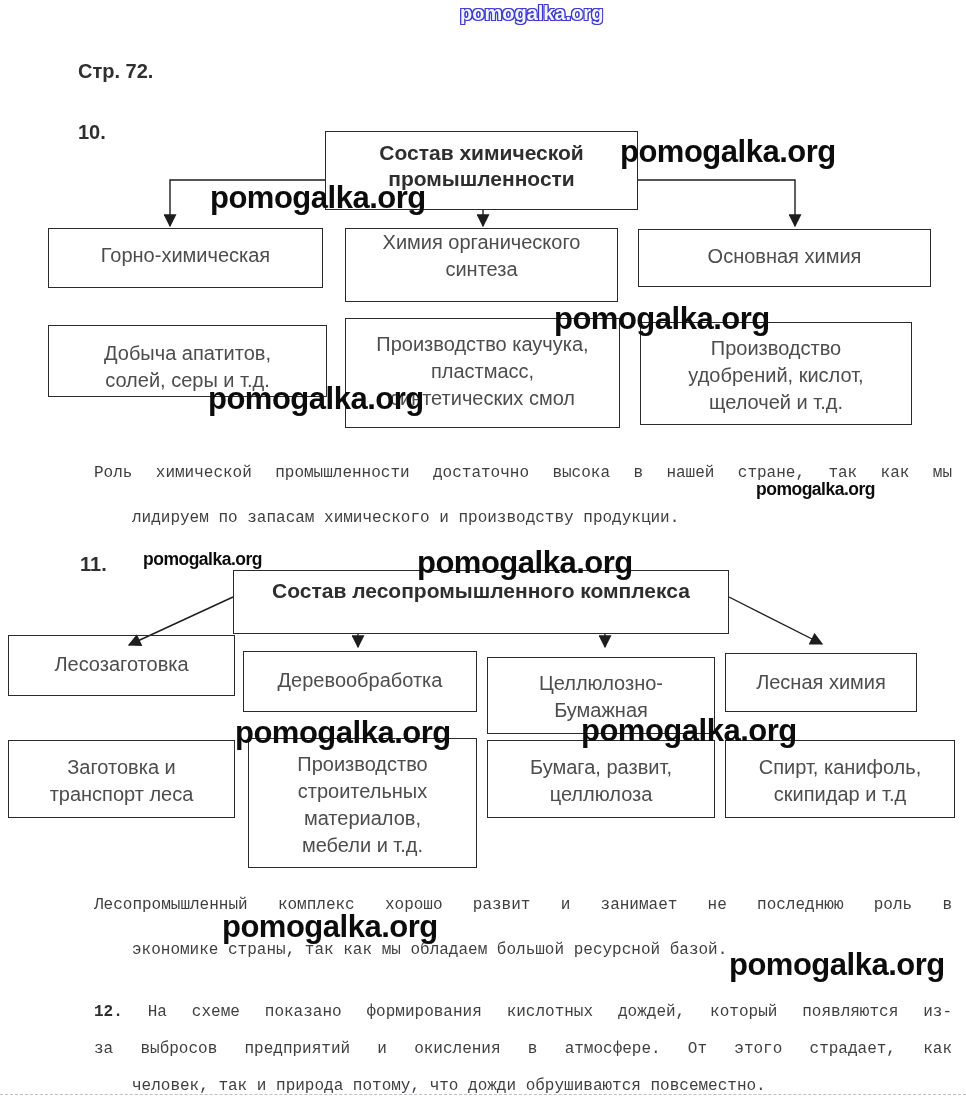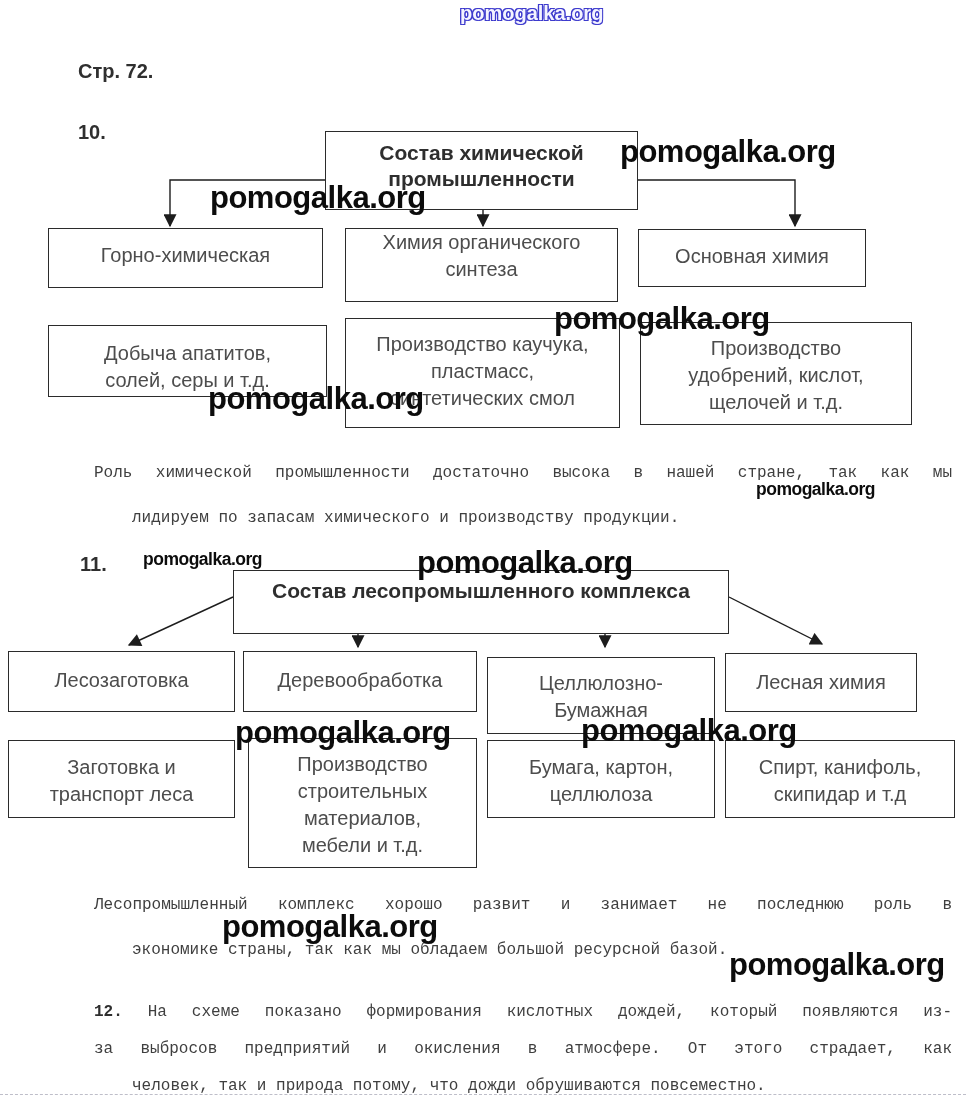--- a/index.html
+++ b/index.html
@@ -74,62 +74,62 @@
   <div class="box" style="left:325px;top:131px;width:313px;height:79px;padding-top:8px">
     <span class="t ttl" style="max-width:240px;line-height:26px">Состав химической промышленности</span>
   </div>
 
   <div class="box" style="left:48px;top:228px;width:275px;height:60px;padding-top:13px">
     <span class="t">Горно-химическая</span>
   </div>
   <div class="box" style="left:345px;top:228px;width:273px;height:74px;">
     <span class="t" style="max-width:230px">Химия органического синтеза</span>
   </div>
-  <div class="box" style="left:638px;top:229px;width:228px;height:58px;padding-top:13px">
+  <div class="box" style="left:638px;top:229px;width:293px;height:58px;padding-top:13px">
     <span class="t">Основная химия</span>
   </div>
 
   <div class="box" style="left:48px;top:325px;width:279px;height:72px;padding-top:14px">
     <span class="t" style="max-width:195px">Добыча апатитов, солей, серы и т.д.</span>
   </div>
   <div class="box" style="left:345px;top:318px;width:275px;height:110px;padding-top:12px">
     <span class="t" style="max-width:240px">Производство каучука, пластмасс, синтетических смол</span>
   </div>
   <div class="box" style="left:640px;top:322px;width:272px;height:103px;padding-top:12px">
     <span class="t" style="max-width:210px">Производство удобрений, кислот, щелочей и т.д.</span>
   </div>
 
   <div class="pline jl" style="top:461px">Роль химической промышленности достаточно высока в нашей стране, так как мы</div>
   <div class="pline ll" style="top:506px">лидируем по запасам химического и производству продукции.</div>
 
   <div class="box" style="left:233px;top:570px;width:496px;height:64px;padding-top:6px">
     <span class="t ttl">Состав лесопромышленного комплекса</span>
   </div>
 
-  <div class="box" style="left:8px;top:651px;width:227px;height:61px;padding-top:15px">
+  <div class="box" style="left:8px;top:635px;width:227px;height:61px;padding-top:15px">
     <span class="t">Лесозаготовка</span>
   </div>
   <div class="box" style="left:243px;top:651px;width:234px;height:61px;padding-top:15px">
     <span class="t">Деревообработка</span>
   </div>
   <div class="box" style="left:487px;top:657px;width:228px;height:77px;padding-top:12px">
     <span class="t" style="max-width:140px">Целлюлозно-Бумажная</span>
   </div>
   <div class="box" style="left:725px;top:653px;width:192px;height:59px;padding-top:15px">
     <span class="t">Лесная химия</span>
   </div>
 
   <div class="box" style="left:8px;top:740px;width:227px;height:78px;padding-top:13px">
     <span class="t" style="max-width:160px">Заготовка и транспорт леса</span>
   </div>
   <div class="box" style="left:248px;top:738px;width:229px;height:130px;padding-top:12px">
     <span class="t" style="max-width:150px">Производство строительных материалов, мебели и т.д.</span>
   </div>
   <div class="box" style="left:487px;top:740px;width:228px;height:78px;padding-top:13px">
-    <span class="t" style="max-width:170px">Бумага, картон, целлюлоза</span>
+    <span class="t" style="max-width:170px">Бумага, развит, целлюлоза</span>
   </div>
   <div class="box" style="left:725px;top:740px;width:230px;height:78px;padding-top:13px">
     <span class="t" style="max-width:175px">Спирт, канифоль, скипидар и т.д</span>
   </div>
 
   <div class="pline jl" style="top:893px">Лесопромышленный комплекс хорошо развит и занимает не последнюю роль в</div>
   <div class="pline ll" style="top:938px">экономике страны, так как мы обладаем большой ресурсной базой.</div>
 
   <div class="pline jl" style="top:1000px"><span class="bnum">12.</span> <span>На схеме показано формирования кислотных дождей, который появляются из-</span></div>
   <div class="pline jl" style="top:1037px">за выбросов предприятий и окисления в атмосфере. От этого страдает, как</div>

